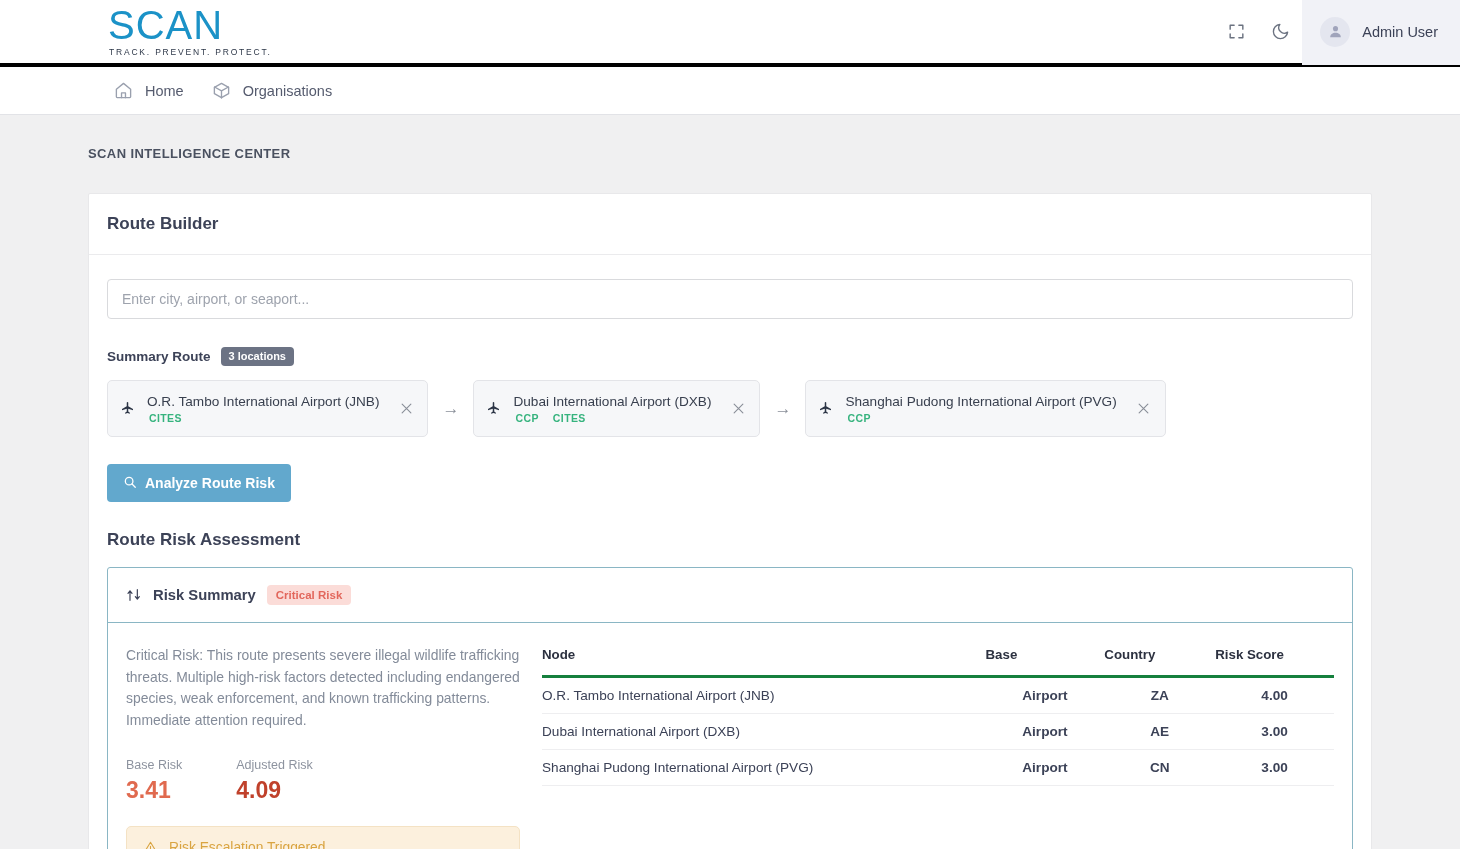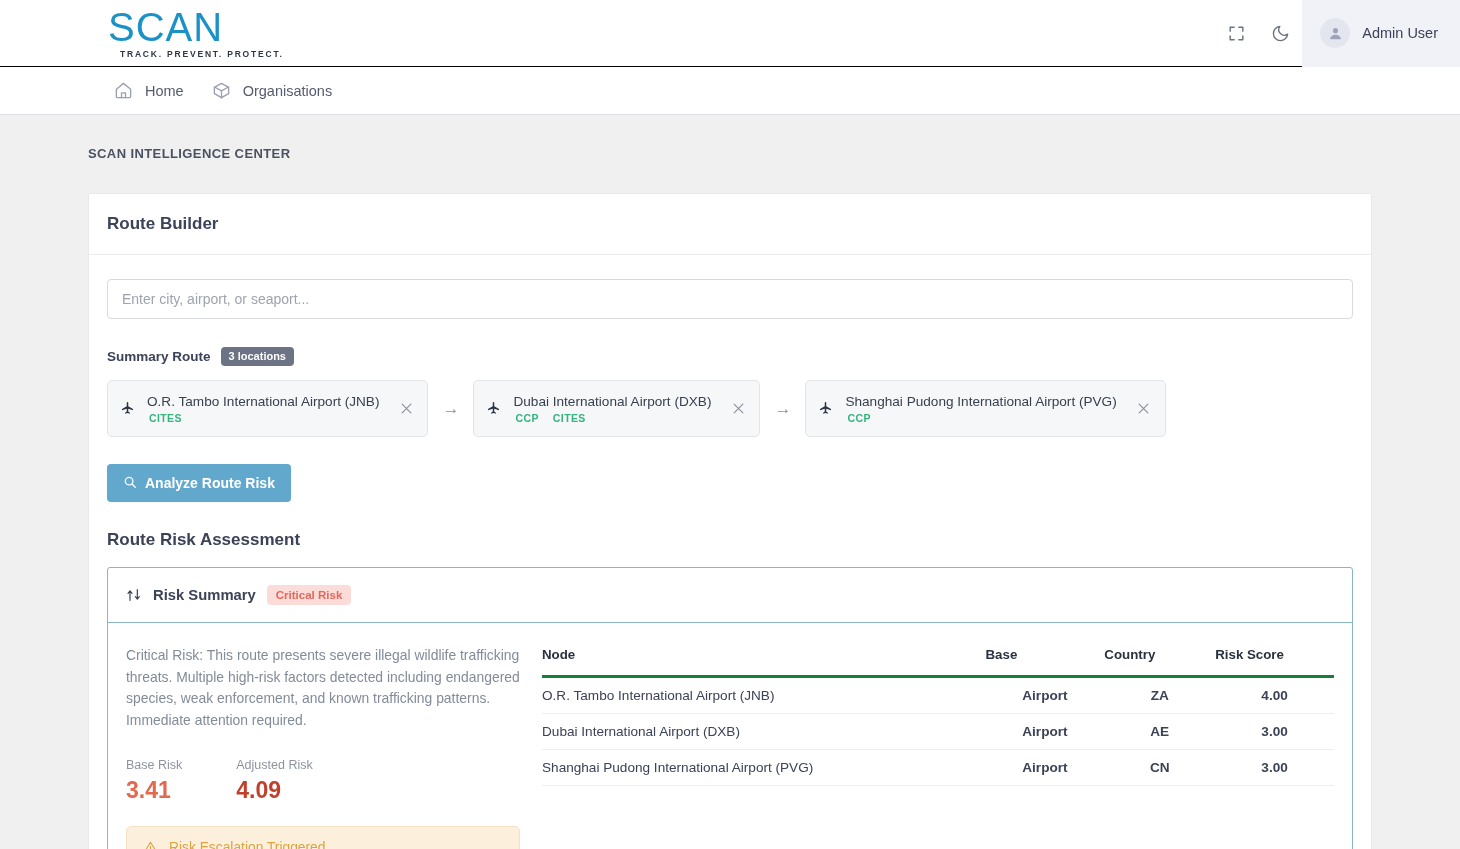--- a/index.html
+++ b/index.html
@@ -11,45 +11,45 @@
     color: #3c4257;
     overflow: hidden;
   }
 
   
   .topbar {
     height: 67px;
     background: #ffffff;
     display: flex;
     align-items: center;
-    border-bottom: 1px solid #000000;
+    border-bottom: 4px solid #000000;
     position: relative;
     gap: 44px;
   }
   .logo-wrap {
     margin-left: 108px;
     display: flex;
     flex-direction: column;
     justify-content: center;
   }
   .logo-text {
     font-size: 40px;
     line-height: 38px;
     letter-spacing: 1px;
     font-weight: 400;
     color: #1b92c7;
     font-family: "Liberation Sans", sans-serif;
   }
   .logo-tag {
     font-size: 8.5px;
     letter-spacing: 1.8px;
-    font-weight: 700;
+    font-weight: 400;
     color: #2d3748;
     margin-top: 3px;
-    margin-left: 12px;
+    margin-left: 1px;
   }
   .topbar-right {
     margin-left: auto;
     display: flex;
     align-items: center;
     height: 100%;
   }
   .icon-btn {
     width: 44px; height: 44px;
     display: flex; align-items: center; justify-content: center;

